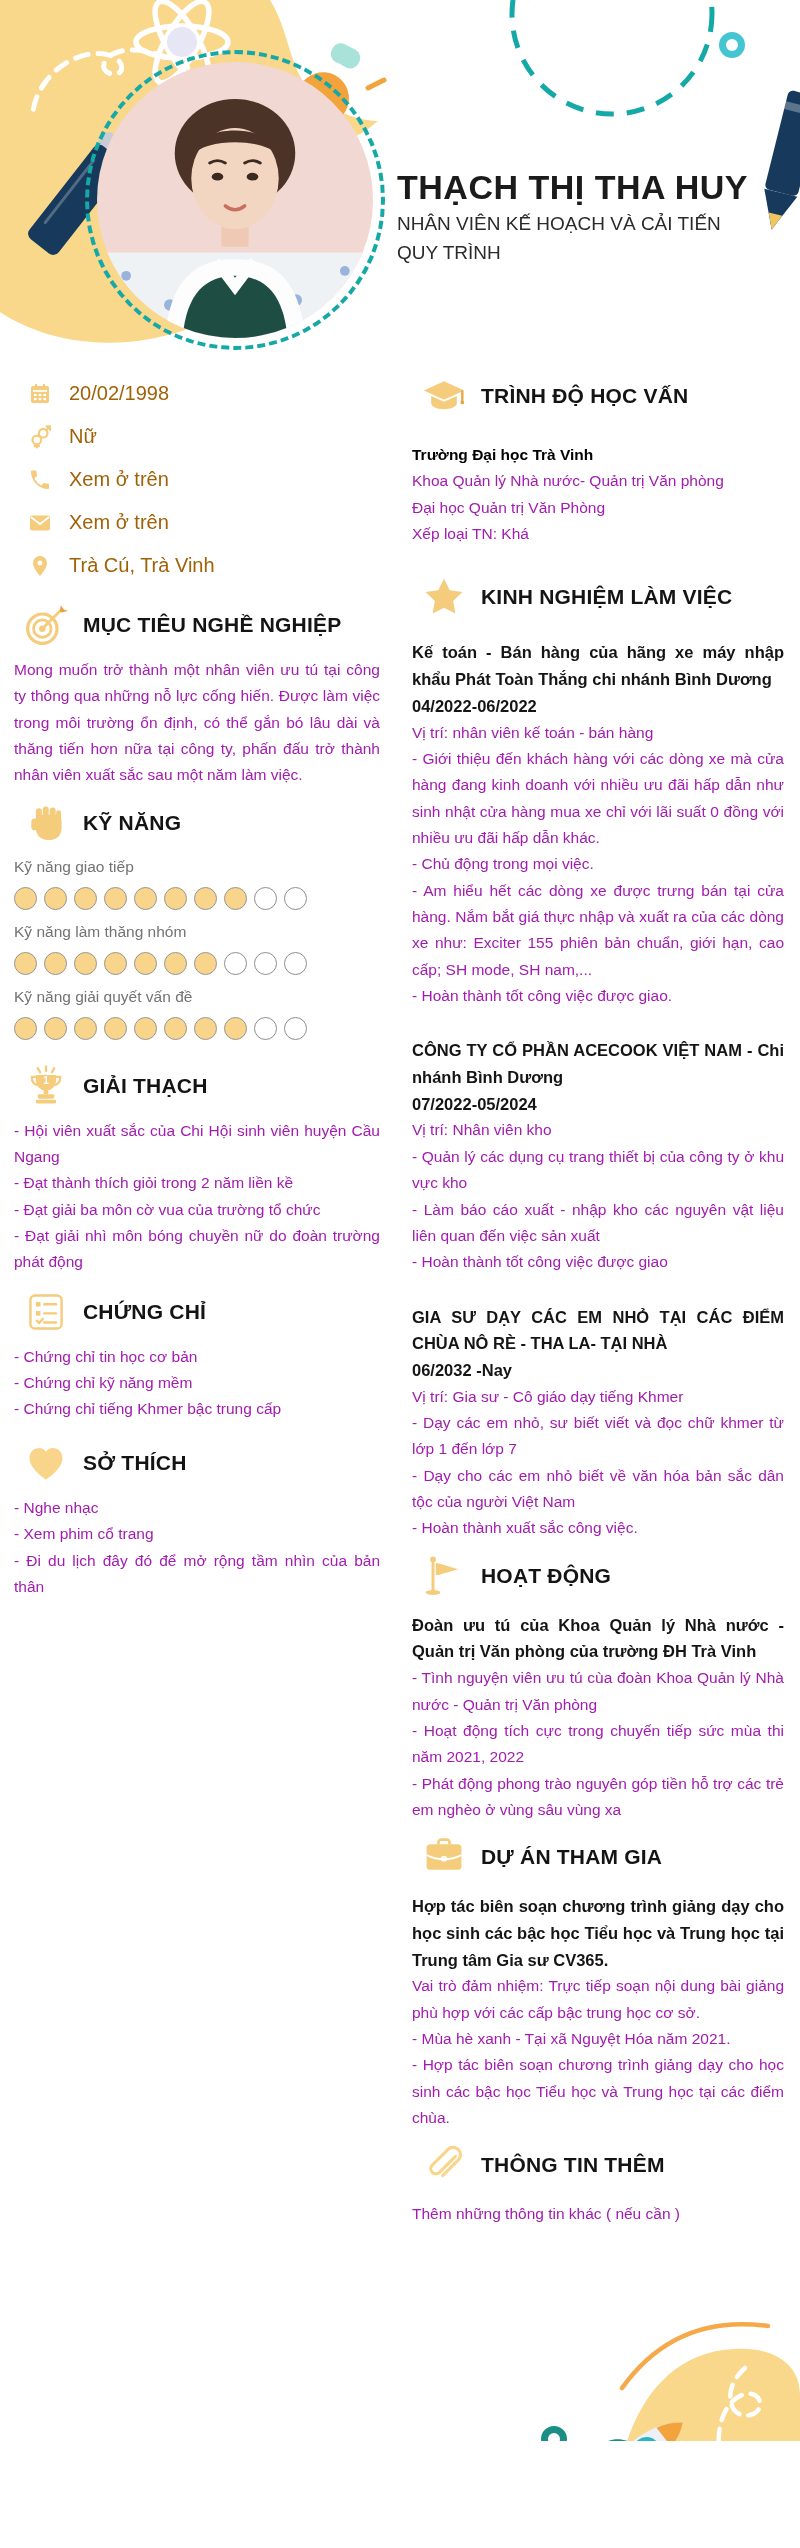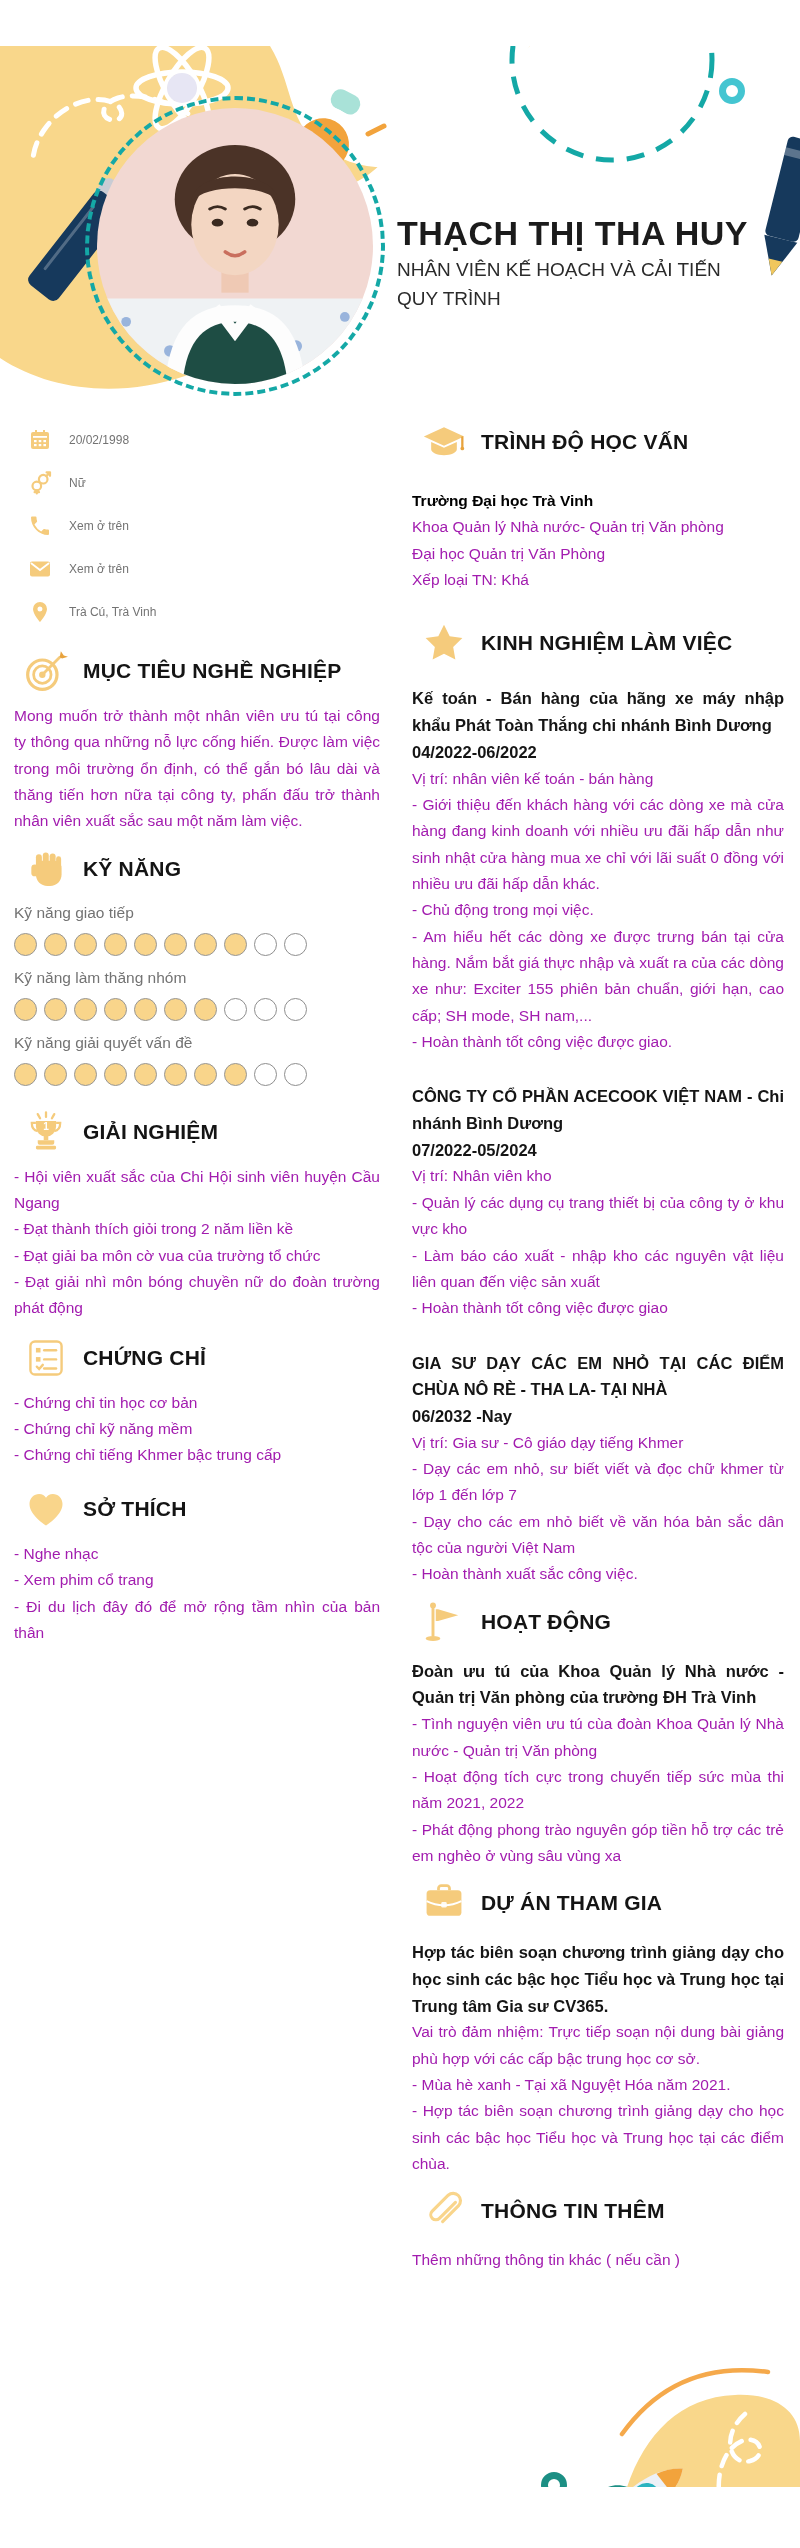--- a/index.html
+++ b/index.html
@@ -1,32 +1,32 @@
 <!DOCTYPE html>
 <html><head>
 <meta charset="utf-8">
 <style>
   html,body{margin:0;padding:0;background:#fff;}
   .page{position:relative;width:800px;height:2441px;background:#fff;overflow:hidden;
-        font-family:"Liberation Sans",sans-serif;color:#3a3a3a;margin-top:46px;}
+        font-family:"Liberation Sans",sans-serif;color:#3a3a3a;}
   .deco{position:absolute;left:0;top:0;pointer-events:none;}
   
   .photo-ring{position:absolute;left:85px;top:50px;width:300px;height:300px;border:4px dashed #14A8A6;
               border-radius:50%;box-sizing:border-box;}
   .photo{position:absolute;left:97px;top:62px;width:276px;height:276px;border-radius:50%;overflow:hidden;}
   
   .name{position:absolute;left:397px;top:168px;font-size:34px;font-weight:bold;color:#1b1b1b;letter-spacing:.5px;}
   .headline{position:absolute;left:397px;top:210px;width:368px;font-size:19px;line-height:1.5;color:#2a2a2a;}
   
   .col-left{position:absolute;left:14px;top:372px;width:366px;}
   .col-right{position:absolute;left:412px;top:374px;width:372px;}
   
   .c-row{display:flex;align-items:center;height:43px;gap:17px;padding-left:14px;}
   .c-icon{width:24px;height:24px;flex:none;}
-  .c-text{font-size:12px;color:#737373;}
+  .c-text{font-size:20px;color:#a16207;}
   
   .sec-head{display:flex;align-items:center;gap:15px;margin-left:10px;}
   .sec-icon{width:44px;height:44px;flex:none;}
   .sec-head h2{font-size:21px;font-weight:bold;color:#141414;margin:0;letter-spacing:.2px;}
   
   .para,.item{font-size:15.5px;line-height:1.7;text-align:justify;color:#a21caf;margin:0;}
   .bold{font-weight:bold;color:#000000;}
   .jobtitle{font-size:16.5px;font-weight:bold;color:#151515;line-height:1.62;text-align:justify;margin:0;}
   .period{font-size:16.5px;font-weight:bold;color:#151515;line-height:1.62;margin:0;}
   
@@ -261,21 +261,21 @@
           <g stroke="#F5CB7C" stroke-width="2.5" fill="none" stroke-linecap="round">
             <path d="M24 2.5v5M15 4.5l2.5 4.5M33 4.5l-2.5 4.5"></path>
           </g>
           <path fill="#F5CB7C" d="M13 12h22v6a11 11 0 0 1-22 0v-6z"></path>
           <path d="M13 14H8.5c0 5 2.5 8.5 6.5 9M35 14h4.5c0 5-2.5 8.5-6.5 9" stroke="#F5CB7C" stroke-width="2.5" fill="none"></path>
           <rect x="21.5" y="27" width="5" height="6" fill="#F5CB7C"></rect>
           <path fill="#F5CB7C" d="M15 33h18v3a2 2 0 0 1-2 2H17a2 2 0 0 1-2-2v-3z"></path>
           <rect x="13" y="39" width="22" height="4" rx="1.5" fill="#F5CB7C"></rect>
           <text x="24" y="21.5" font-size="11" fill="#fff" text-anchor="middle" font-weight="bold">1</text>
         </svg>
-      <h2>GIẢI NGHIỆM</h2>
+      <h2>GIẢI THẠCH</h2>
     </div>
     <div class="mt10">
       <p class="item">- Hội viên xuất sắc của Chi Hội sinh viên huyện Cầu Ngang</p>
       <p class="item">- Đạt thành thích giỏi trong 2 năm liền kề</p>
       <p class="item">- Đạt giải ba môn cờ vua của trường tổ chức</p>
       <p class="item">- Đạt giải nhì môn bóng chuyền nữ do đoàn trường phát động</p>
     </div>
 
     <div class="sec-head mt14">
       <svg class="sec-icon" viewBox="0 0 48 48" fill="none" stroke="#F5CB7C" stroke-width="2.6">

